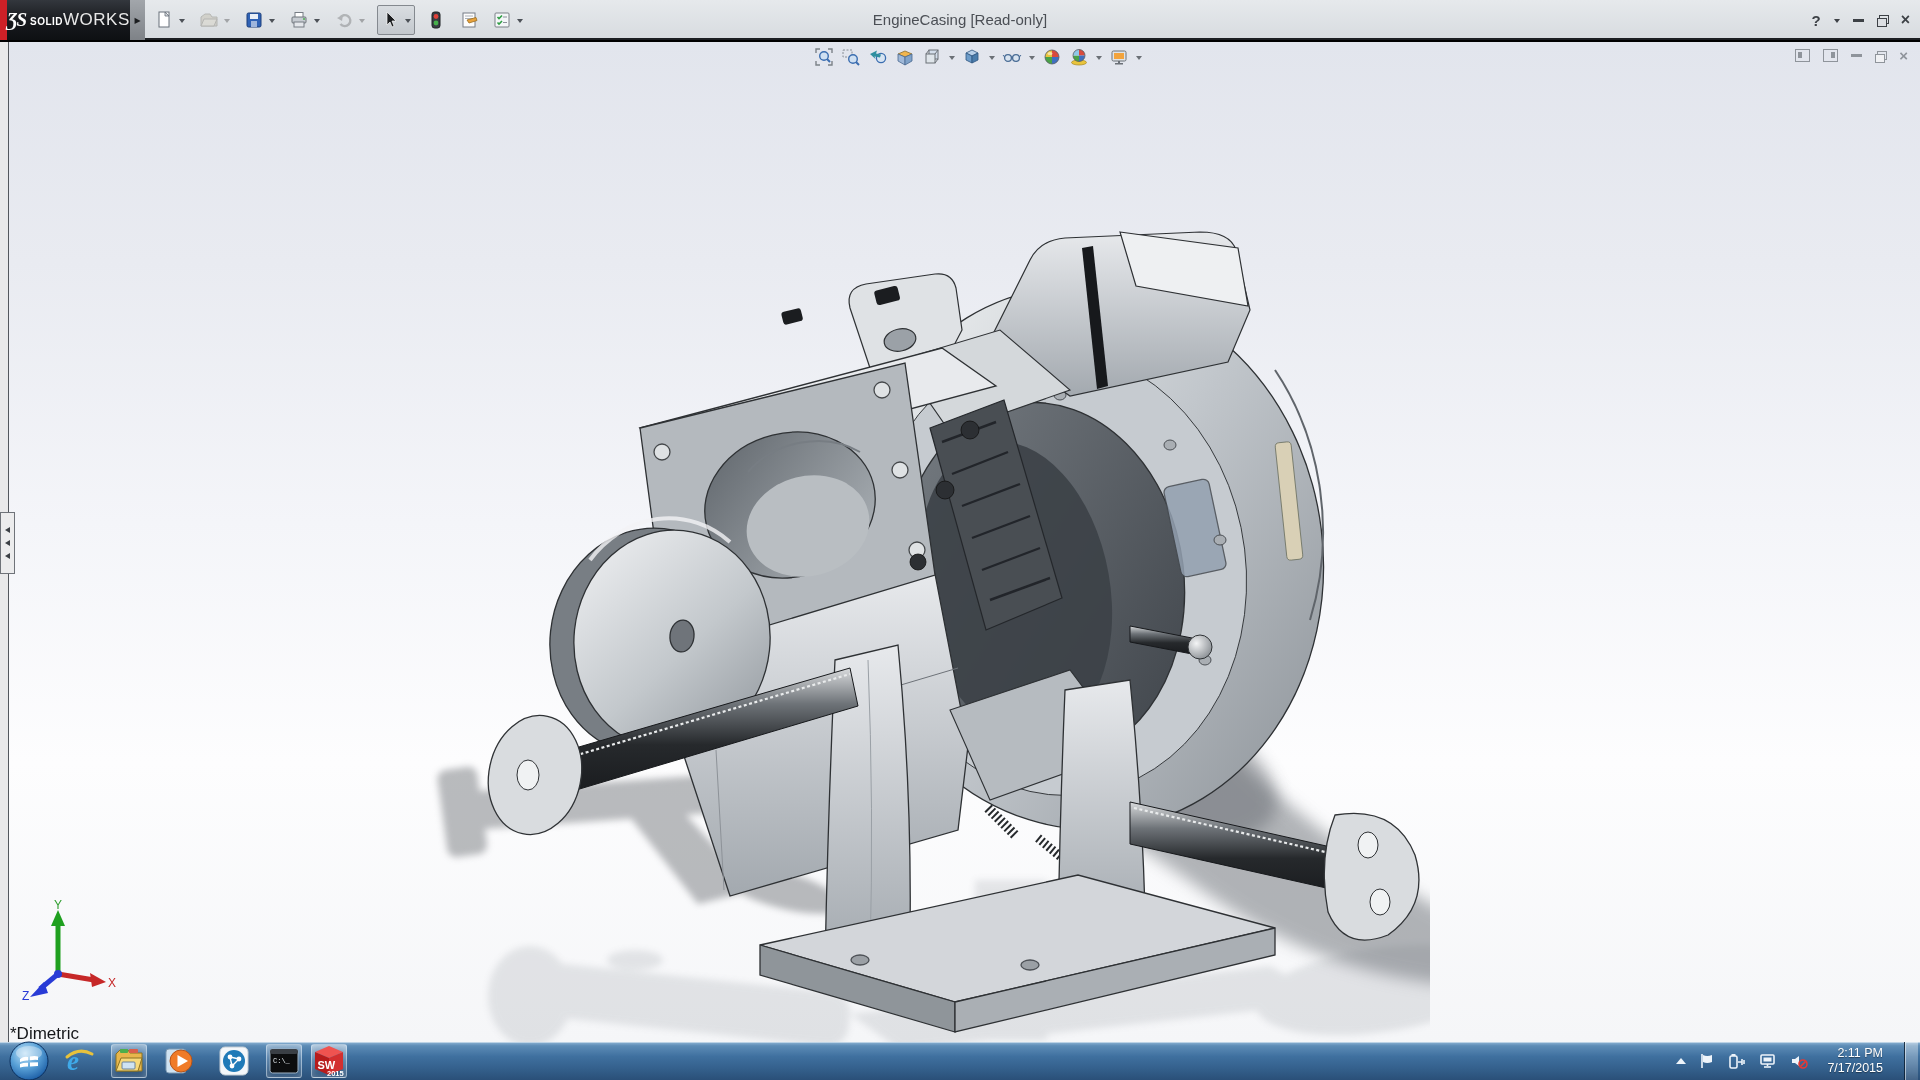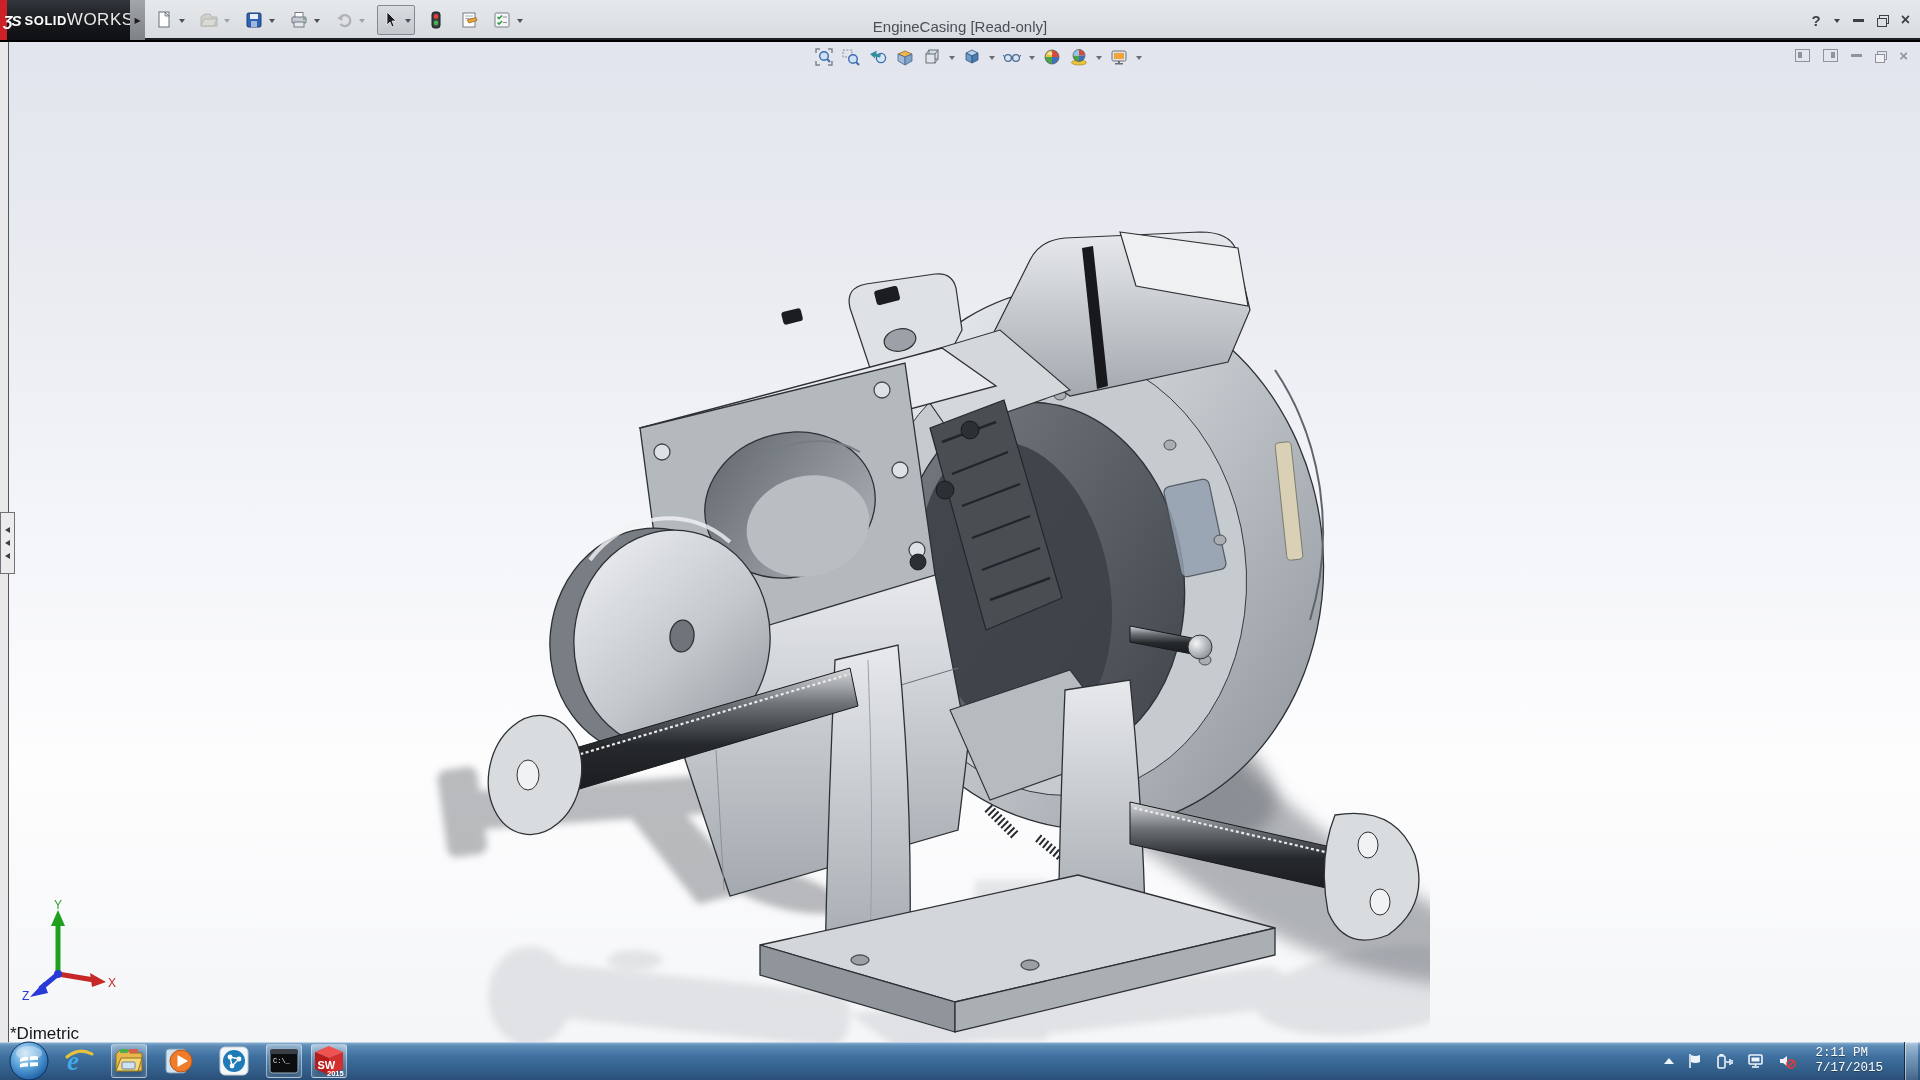--- a/index.html
+++ b/index.html
@@ -6,33 +6,33 @@
   *{box-sizing:border-box;}
   .screen{position:relative;width:1920px;height:1080px;overflow:hidden;
     font-family:"Liberation Sans","DejaVu Sans",sans-serif;-webkit-font-smoothing:antialiased;}
 
   
   .titlebar{position:absolute;left:0;top:0;width:1920px;height:40px;
     background:linear-gradient(#e6e9ec,#d8dce0);border-bottom:2px solid #1c1f23;}
   .red-sliver{position:absolute;left:0;top:0;width:7px;height:40px;background:#ce2027;}
   .logo{position:absolute;left:7px;top:0;width:123px;height:40px;display:flex;align-items:center;justify-content:center;
     background:linear-gradient(#33373d,#17191d 55%,#0e1013);color:#fff;gap:4px;}
-  .logo-glyph{font-style:italic;font-weight:bold;font-size:15px;letter-spacing:-1px;}
-  .logo-bold{font-weight:bold;font-size:13px;letter-spacing:.5px;}
+  .logo-glyph{font-style:italic;font-weight:bold;font-size:19px;letter-spacing:-1px;font-family:Liberation Serif, serif;}
+  .logo-bold{font-weight:bold;font-size:10px;letter-spacing:.5px;}
   .logo-light{font-weight:normal;font-size:17px;letter-spacing:.5px;color:#e8e8e8;}
   .menu-tab{position:absolute;left:130px;top:0;width:15px;height:40px;display:flex;align-items:center;justify-content:center;
     background:linear-gradient(#a2a6ab,#7e8287);color:#1b1d1f;font-size:8px;cursor:pointer;}
   .tools{position:absolute;left:152px;top:0;height:40px;display:flex;align-items:center;}
   .tgroup{display:flex;align-items:center;margin-right:9px;}
   .tbtn{width:24px;height:28px;display:flex;align-items:center;justify-content:center;border-radius:2px;}
   .tcaret{width:12px;height:28px;display:flex;align-items:center;justify-content:center;}
   .caret-down{width:0;height:0;border:3.5px solid transparent;border-top:4.5px solid #4c5157;margin-top:4px;}
   .disabled{opacity:.42;filter:saturate(.2);}
   .pressed{background:linear-gradient(#d9dde1,#c3c8cd);border:1px solid #84898f;border-radius:2px;}
-  .tb-title{position:absolute;left:0;right:0;top:7px;height:40px;line-height:40px;text-align:center;
+  .tb-title{position:absolute;left:0;right:0;top:0;height:40px;line-height:40px;text-align:center;
     color:#4b4f55;font-size:15px;pointer-events:none;}
   .win-controls{position:absolute;right:10px;top:0;height:40px;display:flex;align-items:center;gap:13px;color:#3d4146;}
   .help-q{font-size:15px;font-weight:bold;cursor:pointer;}
   .ctl-min{width:11px;height:3px;background:#3d4146;cursor:pointer;}
   .ctl-restore{position:relative;width:11px;height:10px;cursor:pointer;}
   .ctl-restore::before{content:'';position:absolute;left:2px;top:0;width:8px;height:7px;border:1.5px solid #3d4146;}
   .ctl-restore::after{content:'';position:absolute;left:0;top:3px;width:8px;height:7px;border:1.5px solid #3d4146;background:#dcdfe3;}
   .ctl-close{font-size:16px;font-weight:bold;line-height:16px;cursor:pointer;}
 
   
@@ -71,21 +71,21 @@
   .start-orb{width:46px;height:44px;margin:0 4px 0 6px;display:flex;align-items:center;justify-content:center;cursor:pointer;}
   .task-items{display:flex;align-items:center;gap:9px;}
   .task-item{width:46px;height:34px;display:flex;align-items:center;justify-content:center;border-radius:3px;cursor:pointer;}
   .running{width:36px;border:1px solid rgba(235,245,255,.55);
     background:linear-gradient(rgba(255,255,255,.28),rgba(255,255,255,.07) 45%,rgba(0,20,40,.12));
     box-shadow:inset 0 0 7px rgba(255,255,255,.3);}
   .active-app{background:linear-gradient(rgba(255,255,255,.45),rgba(255,255,255,.15) 45%,rgba(0,20,40,.08));}
   .tray{margin-left:auto;display:flex;align-items:center;gap:13px;padding-right:2px;color:#fff;}
   .tray-ico{display:flex;align-items:center;justify-content:center;cursor:pointer;}
   .tray-up{width:0;height:0;border-left:5px solid transparent;border-right:5px solid transparent;border-bottom:6px solid #eef4fa;}
-  .clock{text-align:left;font-size:12.5px;line-height:15px;margin:12px 6px;cursor:default;text-shadow:0 1px 1px rgba(0,0,0,.4);font-family:Liberation Mono, monospace;}
+  .clock{text-align:right;font-size:12.5px;line-height:15px;margin:12px 6px;cursor:default;text-shadow:0 1px 1px rgba(0,0,0,.4);}
   .show-desktop{width:14px;height:38px;margin-left:2px;border-left:1px solid rgba(5,25,45,.85);
     background:linear-gradient(rgba(255,255,255,.4),rgba(255,255,255,.12));box-shadow:inset 1px 0 rgba(255,255,255,.5);cursor:pointer;}
 </style>
 </head>
 <body>
 
 <div class="screen">
 
   <header class="titlebar">
     <div class="red-sliver"></div>

